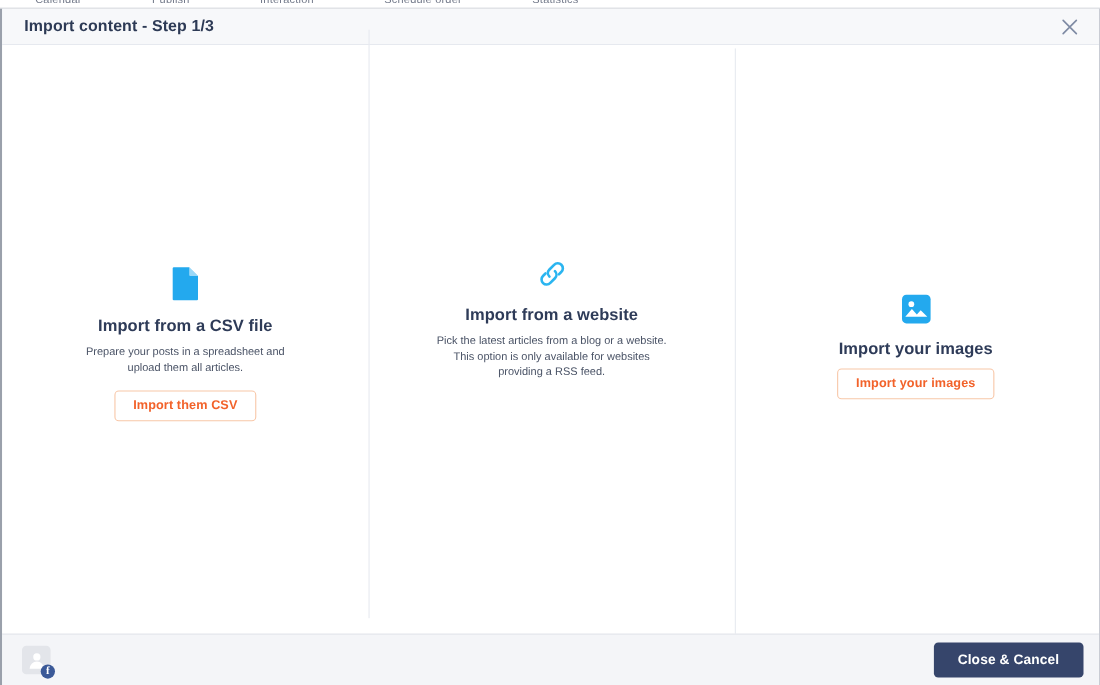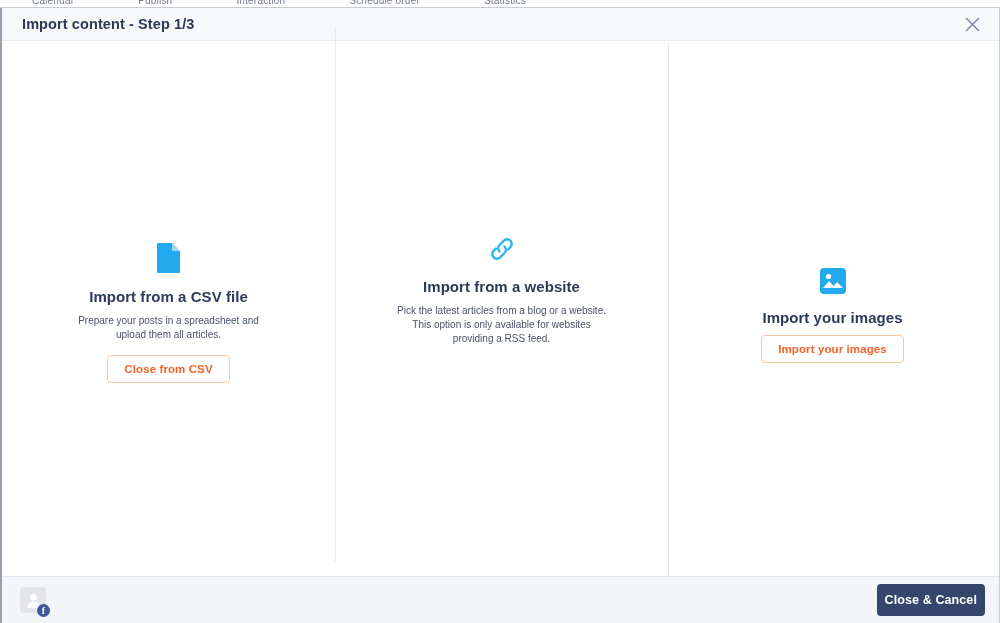--- a/index.html
+++ b/index.html
@@ -127,21 +127,21 @@
     background:#3b5998;
     display:flex; align-items:center; justify-content:center;
     color:#ffffff; font-size:10px; font-weight:bold;
     font-family:"Liberation Serif", serif;
     line-height:1;
   }
   .footer-btn {
     background:#36456b;
     color:#ffffff;
     border:none; border-radius:4px;
-    padding:9px 8px;
+    padding:9px 22px;
     font-size:12.5px; font-weight:bold;
     cursor:pointer; letter-spacing:.1px;
   }
 </style>
 </head>
 <body>
 
 <div id="app">
 
   <div class="bg-strip">
@@ -169,21 +169,21 @@
 
       <div class="card c1">
         <div class="card-icon">
           <svg width="26" height="32" viewBox="0 0 26 32">
             <path d="M2 1 h14 l8 8 v21 a1 1 0 0 1 -1 1 H2 a1 1 0 0 1 -1 -1 V2 a1 1 0 0 1 1 -1 z" fill="#23a9ee"></path>
             <path d="M16 1 l8 8 h-7 a1 1 0 0 1 -1 -1 z" fill="#ffffff" opacity="0.55"></path>
           </svg>
         </div>
         <div class="card-title">Import from a CSV file</div>
         <div class="card-desc">Prepare your posts in a spreadsheet and upload them all articles.</div>
-        <button class="card-btn">Close from CSV</button>
+        <button class="card-btn">Import them CSV</button>
       </div>
 
       <div class="card c2">
         <div class="card-icon">
           <svg width="30" height="30" viewBox="0 0 30 30">
             <g fill="none" stroke="#2bb5f0" stroke-width="2.4" stroke-linecap="round">
               <path d="M12.5 17.5 a4.6 4.6 0 0 1 0 -6.5 l4.2 -4.2 a4.6 4.6 0 1 1 6.5 6.5 l-2.1 2.1"></path>
               <path d="M17.5 12.5 a4.6 4.6 0 0 1 0 6.5 l-4.2 4.2 a4.6 4.6 0 1 1 -6.5 -6.5 l2.1 -2.1"></path>
             </g>
           </svg>

